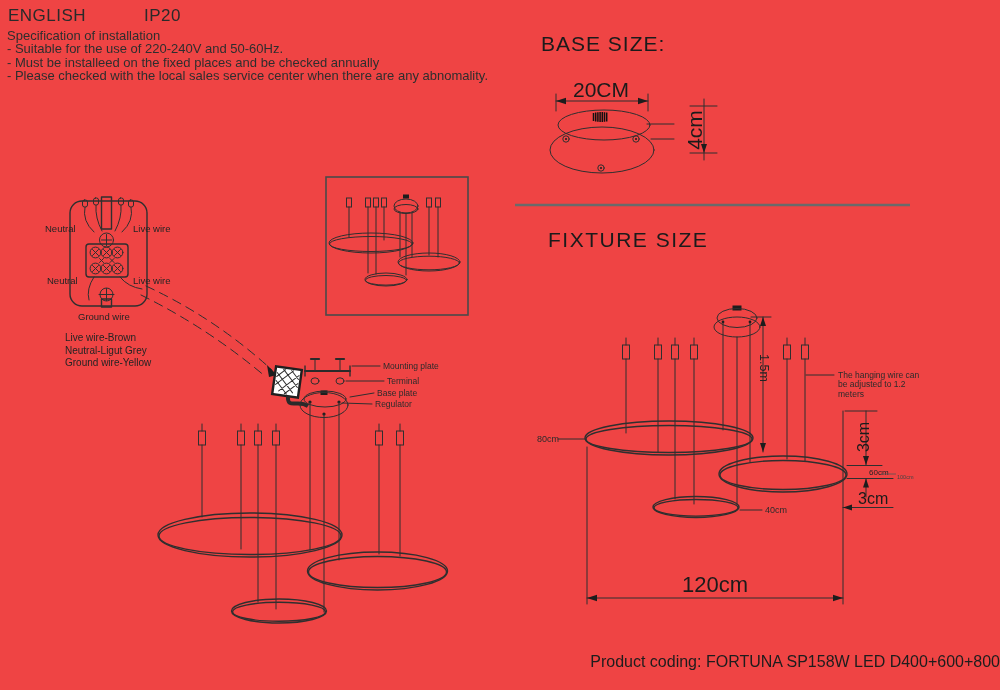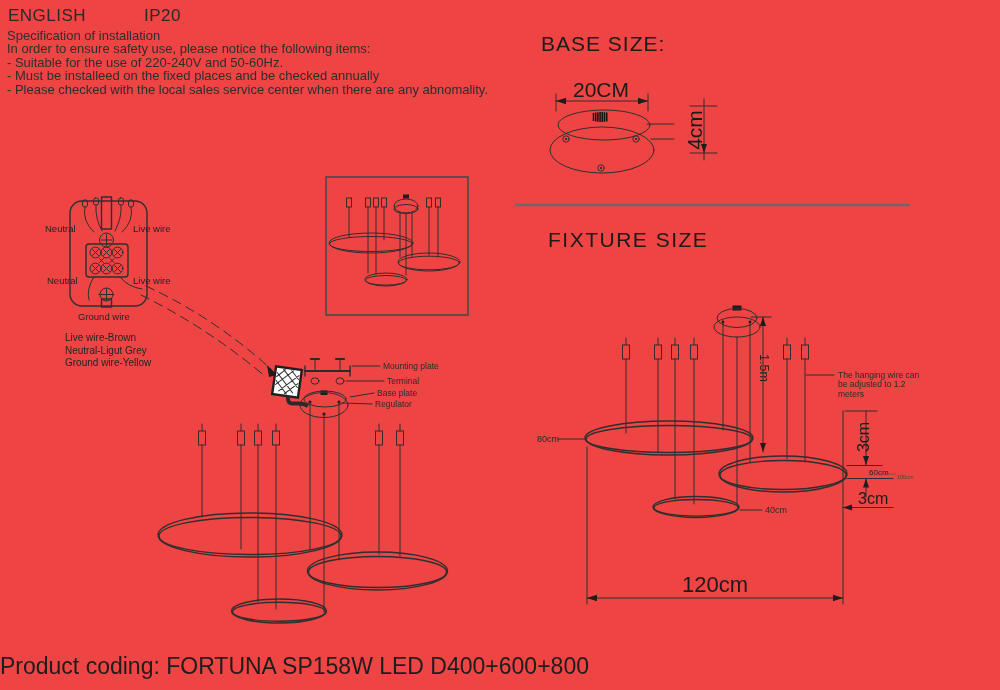--- a/index.html
+++ b/index.html
@@ -19,34 +19,33 @@
   .fill{fill:#1d1d1d;stroke:none;}
   .txt{fill:#232323;stroke:none;font-family:"Liberation Sans", sans-serif;}
   .t-head{font-size:21px;letter-spacing:1px;fill:#1b1b1b;}
   .t-dim-big{font-size:21px;fill:#1b1b1b;}
   .t-dim-med{font-size:16px;fill:#1b1b1b;}
   .t-dim-sm{font-size:9px;fill:#2b2b2b;}
   .t-lbl{font-size:9.5px;fill:#242424;}
   .t-lbl-sm{font-size:8.5px;fill:#2b2b2b;}
   .t-tiny{font-size:5.5px;fill:#444;}
   .divider{stroke:#6a6a6a;stroke-width:2.4;}
-  .coding{position:absolute;left:0;top:653px;width:1000px;text-align:left;
-    font-size:23px;color:#1d1d1d;}
+  .coding{position:absolute;left:0;top:653px;width:1000px;text-align:right;
+    font-size:16px;color:#1d1d1d;}
 </style>
 </head>
 <body>
 
 <div class="sheet">
 
   <div class="hdr" id="hdr-lang">ENGLISH</div>
   <div class="hdr" id="hdr-ip">IP20</div>
 
   <div class="spec">
     <div>Specification of installation</div>
-    <div>In order to ensure safety use, please notice the following items:</div>
     <div>- Suitable for the use of 220-240V and 50-60Hz.</div>
     <div>- Must be installeed on the fixed places and be checked annually</div>
     <div>- Please checked with the local sales service center when there are any abnomality.</div>
   </div>
 
   <svg class="art" width="1000" height="690" viewBox="0 0 1000 690">
 
     <g>
       <rect class="ln" x="70" y="201" width="77" height="105" rx="12"></rect>
       <rect class="ln" x="101.5" y="197" width="10" height="32" fill="#fff"></rect>

